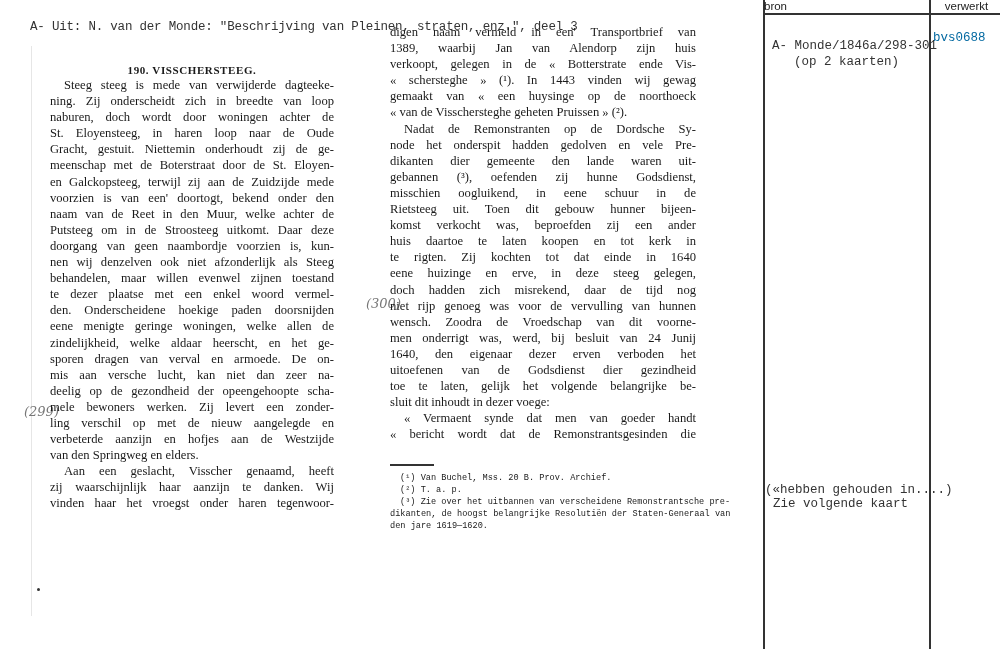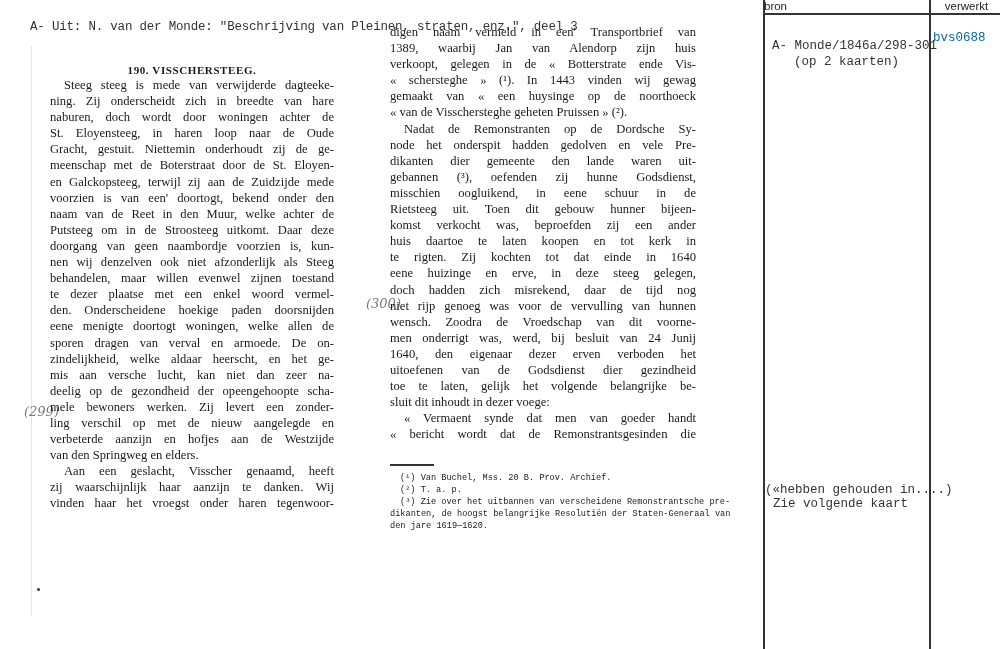--- a/index.html
+++ b/index.html
@@ -59,37 +59,37 @@
 
 <div id="scan-edge"></div>
 <div class="margin-note" style="left:366px; top:296px;">(300)</div>
 <div class="margin-note" style="left:24px; top:404px;">(299)</div>
 <div id="dot"></div>
 
 <div id="left-col" class="col">
   <p id="heading">190. VISSCHERSTEEG.</p>
   <div>
     <span class="line" style="padding-left:14px">Steeg steeg is mede van verwijderde dagteeke-</span>
-    <span class="line">ning.  Zij onderscheidt zich in breedte van hare</span>
+    <span class="line">ning.  Zij onderscheidt zich in breedte van loop</span>
     <span class="line">naburen, doch wordt door woningen achter de</span>
     <span class="line">St. Eloyensteeg, in haren loop naar de Oude</span>
     <span class="line">Gracht, gestuit.  Niettemin onderhoudt zij de ge-</span>
     <span class="line">meenschap met de Boterstraat door de St. Eloyen-</span>
     <span class="line">en Galckopsteeg, terwijl zij aan de Zuidzijde mede</span>
     <span class="line">voorzien is van een' doortogt, bekend onder den</span>
     <span class="line">naam van de Reet in den Muur, welke achter de</span>
     <span class="line">Putsteeg om in de Stroosteeg uitkomt. Daar deze</span>
     <span class="line">doorgang van geen naambordje voorzien is, kun-</span>
     <span class="line">nen wij denzelven ook niet afzonderlijk als Steeg</span>
     <span class="line">behandelen, maar willen evenwel zijnen toestand</span>
     <span class="line">te dezer plaatse met een enkel woord vermel-</span>
     <span class="line">den.  Onderscheidene hoekige paden doorsnijden</span>
-    <span class="line">eene menigte doortogt woningen, welke allen de</span>
+    <span class="line">eene menigte geringe woningen, welke allen de</span>
+    <span class="line">zindelijkheid, welke aldaar heerscht, en het ge-</span>
     <span class="line">sporen dragen van verval en armoede.  De on-</span>
-    <span class="line">zindelijkheid, welke aldaar heerscht, en het ge-</span>
     <span class="line">mis aan versche lucht, kan niet dan zeer na-</span>
     <span class="line">deelig op de gezondheid der opeengehoopte scha-</span>
     <span class="line">mele bewoners werken.  Zij levert een zonder-</span>
     <span class="line">ling verschil op met de nieuw aangelegde en</span>
     <span class="line">verbeterde aanzijn en hofjes aan de Westzijde</span>
     <span class="line last">van den Springweg en elders.</span>
   </div>
   <div>
     <span class="line" style="padding-left:14px">Aan een geslacht, Visscher genaamd, heeft</span>
     <span class="line">zij waarschijnlijk haar aanzijn te danken.  Wij</span>

